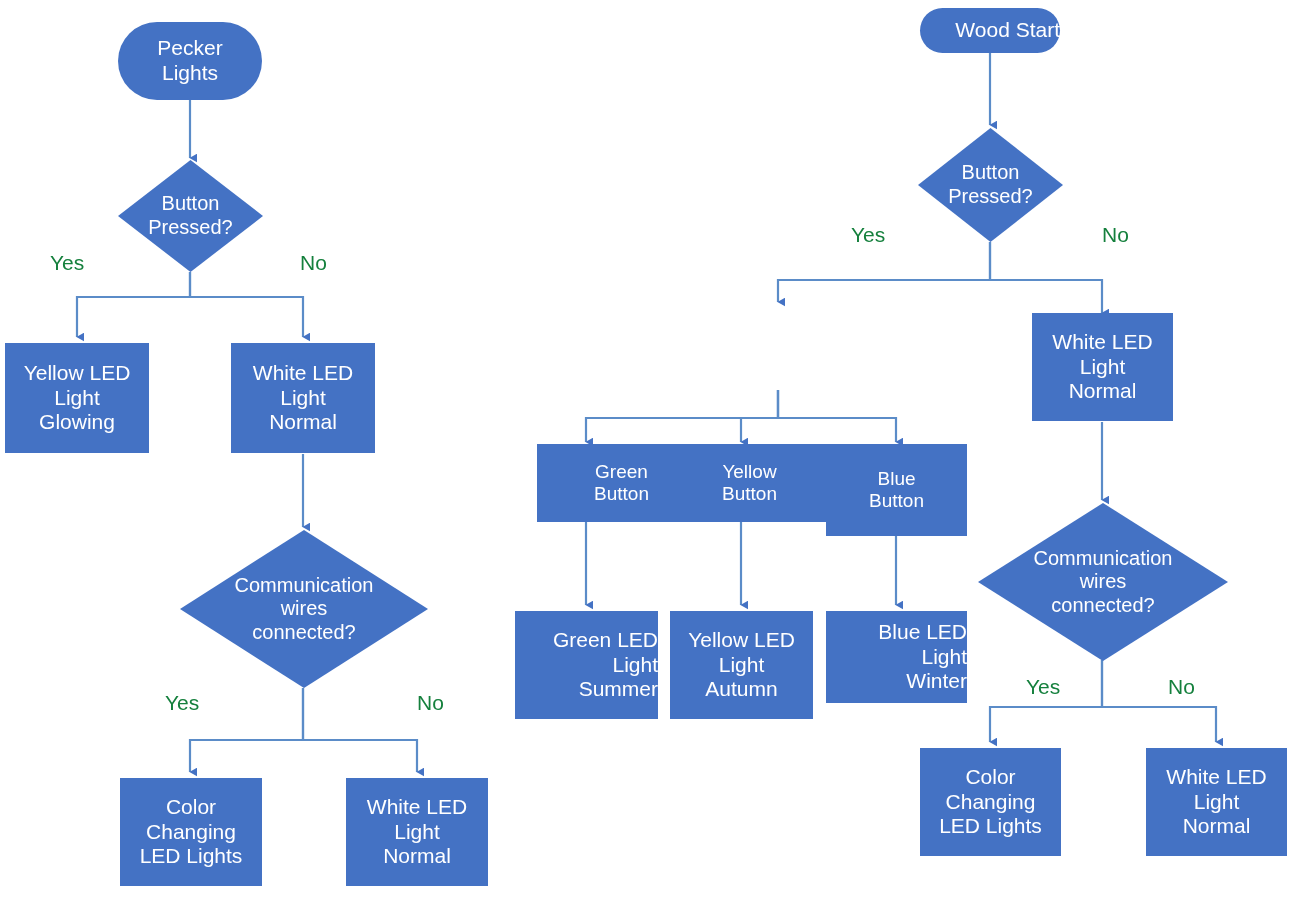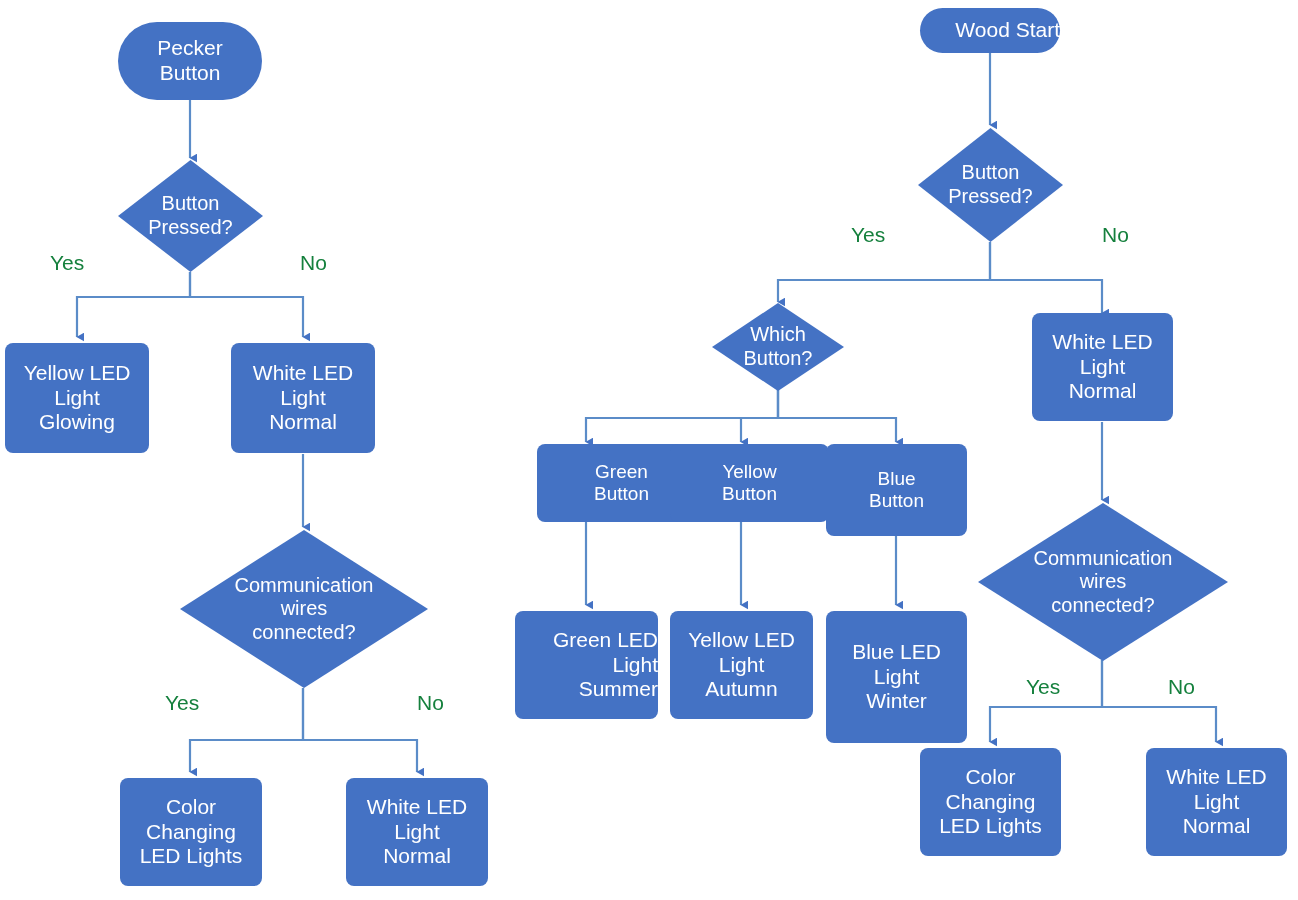--- a/index.html
+++ b/index.html
@@ -22,21 +22,21 @@
     color: #ffffff;
     display: flex;
     align-items: center;
     justify-content: center;
     text-align: center;
     line-height: 1.18;
     white-space: pre-line;
     overflow: visible;
   }
   .node.rect {
-    border-radius: 8px;
+    border-radius: 0;
   }
   .node.oval {
     border-radius: 999px;
   }
   .node.diamond {
     background: transparent;
   }
   .diamond-shape {
     position: absolute;
     left: 0; top: 0;
@@ -103,21 +103,21 @@
       <path d="M896,522 L896,605" marker-end="url(#arw)"></path>
 
       <path d="M1102,422 L1102,500" marker-end="url(#arw)"></path>
       <path d="M1102,660 L1102,707 L990,707 L990,742" marker-end="url(#arw)"></path>
       <path d="M1102,660 L1102,707 L1216,707 L1216,742" marker-end="url(#arw)"></path>
     </g>
   </svg>
 
   <div class="node oval" style="left:118px; top:22px; width:144px; height:78px; font-size:21px;">
     <span class="lbl">Pecker
-Button</span>
+Lights</span>
   </div>
 
   <div class="node diamond" style="left:118px; top:160px; width:145px; height:112px; font-size:20px;">
     <div class="diamond-shape"></div>
     <span class="lbl">Button
 Pressed?</span>
   </div>
 
   <div class="edge-label" style="left:50px; top:252px;">Yes</div>
   <div class="edge-label" style="left:300px; top:252px;">No</div>
@@ -162,25 +162,20 @@
 
   <div class="node diamond" style="left:918px; top:128px; width:145px; height:114px; font-size:20px;">
     <div class="diamond-shape"></div>
     <span class="lbl">Button
 Pressed?</span>
   </div>
 
   <div class="edge-label" style="left:851px; top:224px;">Yes</div>
   <div class="edge-label" style="left:1102px; top:224px;">No</div>
 
-  <div class="node diamond" style="left:712px; top:303px; width:132px; height:88px; font-size:20px;">
-    <div class="diamond-shape"></div>
-    <span class="lbl">Which
-Button?</span>
-  </div>
 
   <div class="node rect" style="left:537px; top:444px; width:169px; height:78px; font-size:19px;">
     <span class="lbl">Green
 Button</span>
   </div>
 
   <div class="node rect" style="left:670px; top:444px; width:159px; height:78px; font-size:19px;">
     <span class="lbl">Yellow
 Button</span>
   </div>
@@ -195,21 +190,21 @@
 Light
 Summer</span>
   </div>
 
   <div class="node rect" style="left:670px; top:611px; width:143px; height:108px; font-size:21px;">
     <span class="lbl">Yellow LED
 Light
 Autumn</span>
   </div>
 
-  <div class="node rect" style="left:826px; top:611px; width:141px; height:132px; font-size:21px;">
+  <div class="node rect" style="left:826px; top:611px; width:141px; height:92px; font-size:21px;text-align:right;">
     <span class="lbl">Blue LED
 Light
 Winter</span>
   </div>
 
   <div class="node rect" style="left:1032px; top:313px; width:141px; height:108px; font-size:21px;">
     <span class="lbl">White LED
 Light
 Normal</span>
   </div>

